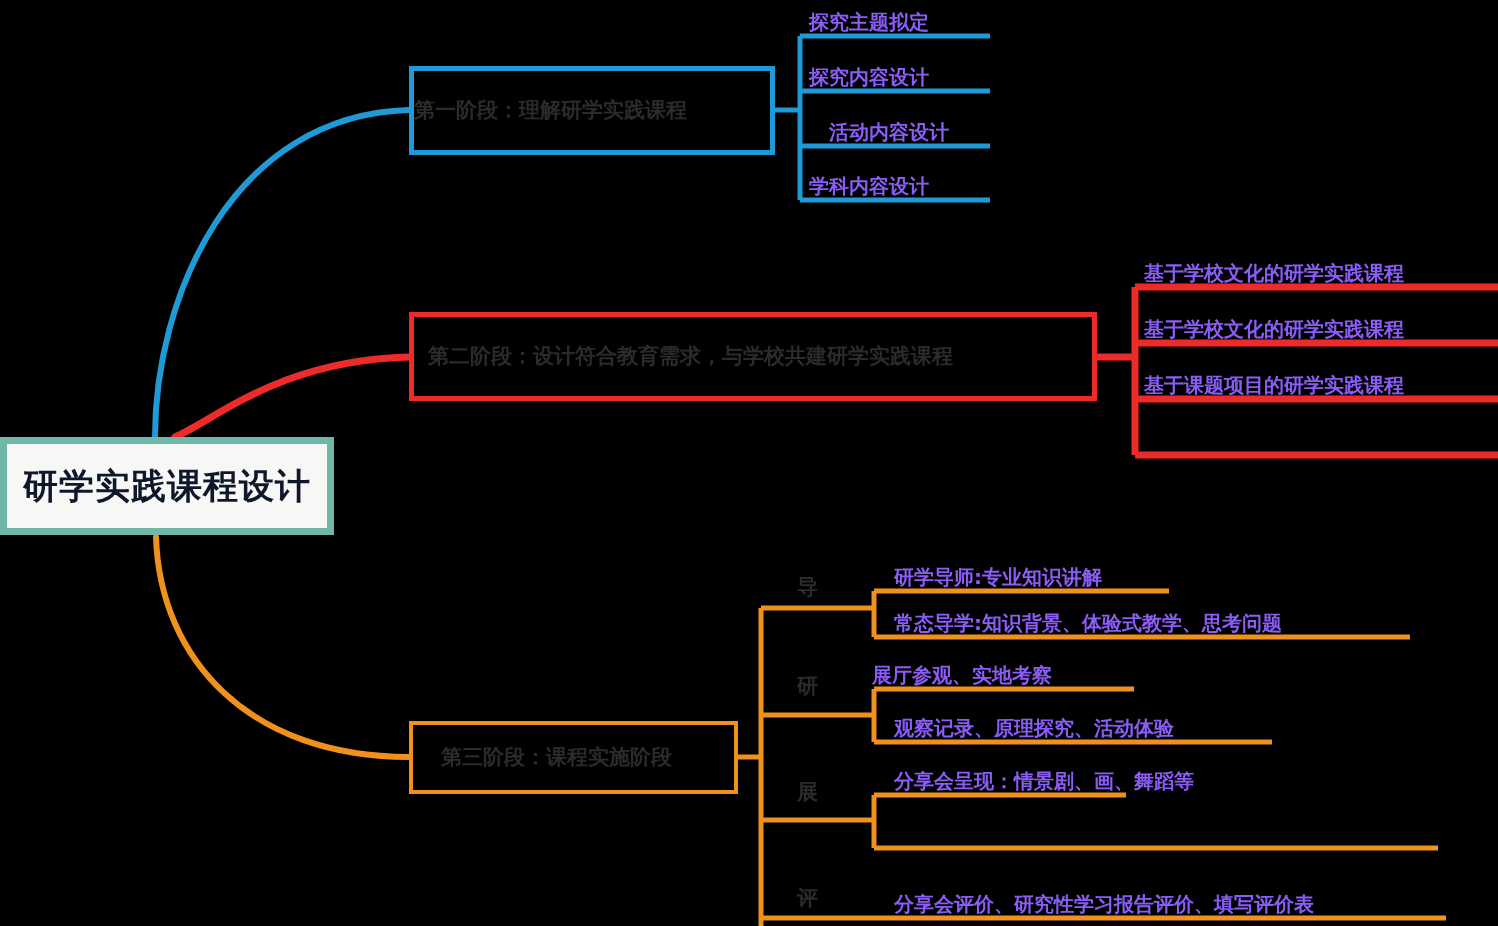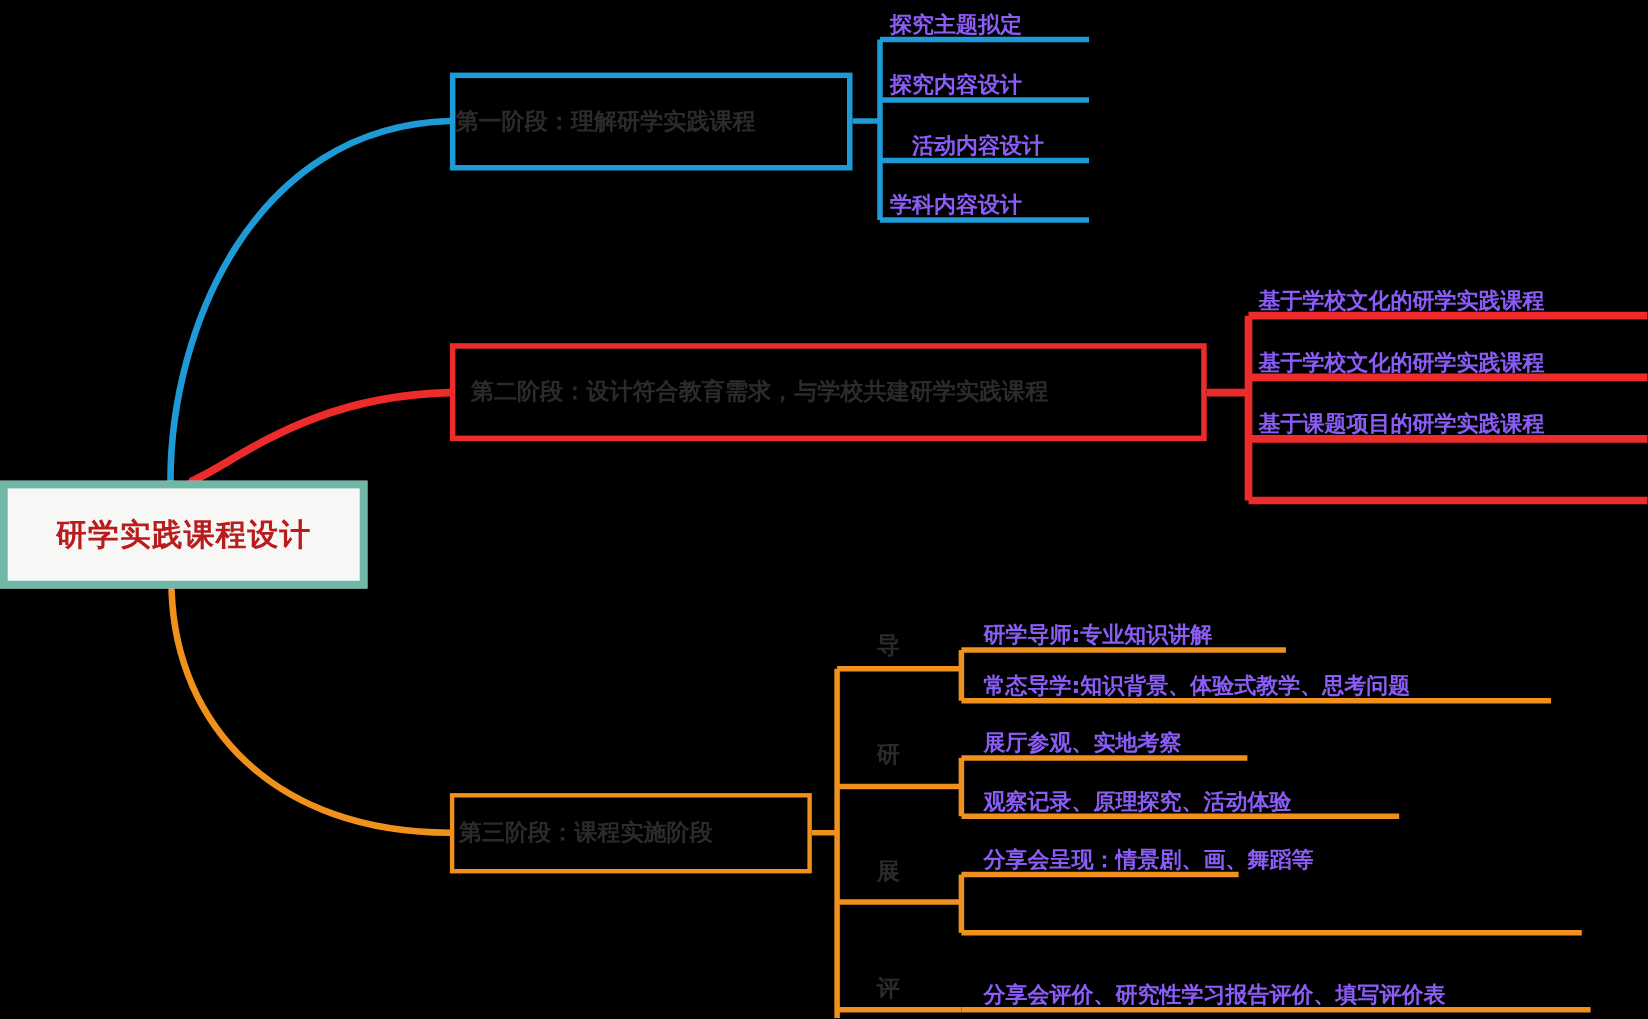--- a/index.html
+++ b/index.html
@@ -34,23 +34,23 @@
     width: 334px;
     height: 98px;
     background: #f7f7f5;
     border: 7px solid #6fb8a8;
     display: flex;
     align-items: center;
     justify-content: center;
     z-index: 5;
   }
   .root-node .label {
-    font-size: 28px;
-    font-weight: bold;
-    color: #b91c1c;
+    font-size: 35px;
+    font-weight: bold;
+    color: #0f172a;
     letter-spacing: 1px;
     line-height: 1;
     white-space: nowrap;
   }
 
   
   .stage-box {
     position: absolute;
     display: flex;
     align-items: center;
@@ -72,21 +72,21 @@
   .stage-2 {
     left: 409px; top: 312px;
     width: 688px; height: 89px;
     border: 5px solid #ee2b2b;
     padding-left: 14px;
   }
   .stage-3 {
     left: 409px; top: 721px;
     width: 329px; height: 73px;
     border: 4px solid #f0911e;
-    padding-left: 4px;
+    padding-left: 28px;
   }
 
   
   .leaf {
     position: absolute;
     z-index: 5;
     display: flex;
     align-items: flex-end;
   }
   .leaf .label {
@@ -211,21 +211,21 @@
 
   <div class="group-tag" style="left:797px; top:577px;">导</div>
   <div class="leaf" style="left:885px; top:555px; width:300px; height:36px;">
     <span class="label">研学导师:专业知识讲解</span>
   </div>
   <div class="leaf" style="left:885px; top:601px; width:530px; height:36px;">
     <span class="label">常态导学:知识背景、体验式教学、思考问题</span>
   </div>
 
   <div class="group-tag" style="left:797px; top:676px;">研</div>
-  <div class="leaf" style="left:885px; top:653px; width:265px; height:36px;">
+  <div class="leaf" style="left:863px; top:653px; width:265px; height:36px;">
     <span class="label">展厅参观、实地考察</span>
   </div>
   <div class="leaf" style="left:885px; top:706px; width:395px; height:36px;">
     <span class="label">观察记录、原理探究、活动体验</span>
   </div>
 
   <div class="group-tag" style="left:797px; top:782px;">展</div>
   <div class="leaf" style="left:885px; top:759px; width:255px; height:36px;">
     <span class="label">分享会呈现：情景剧、画、舞蹈等</span>
   </div>

